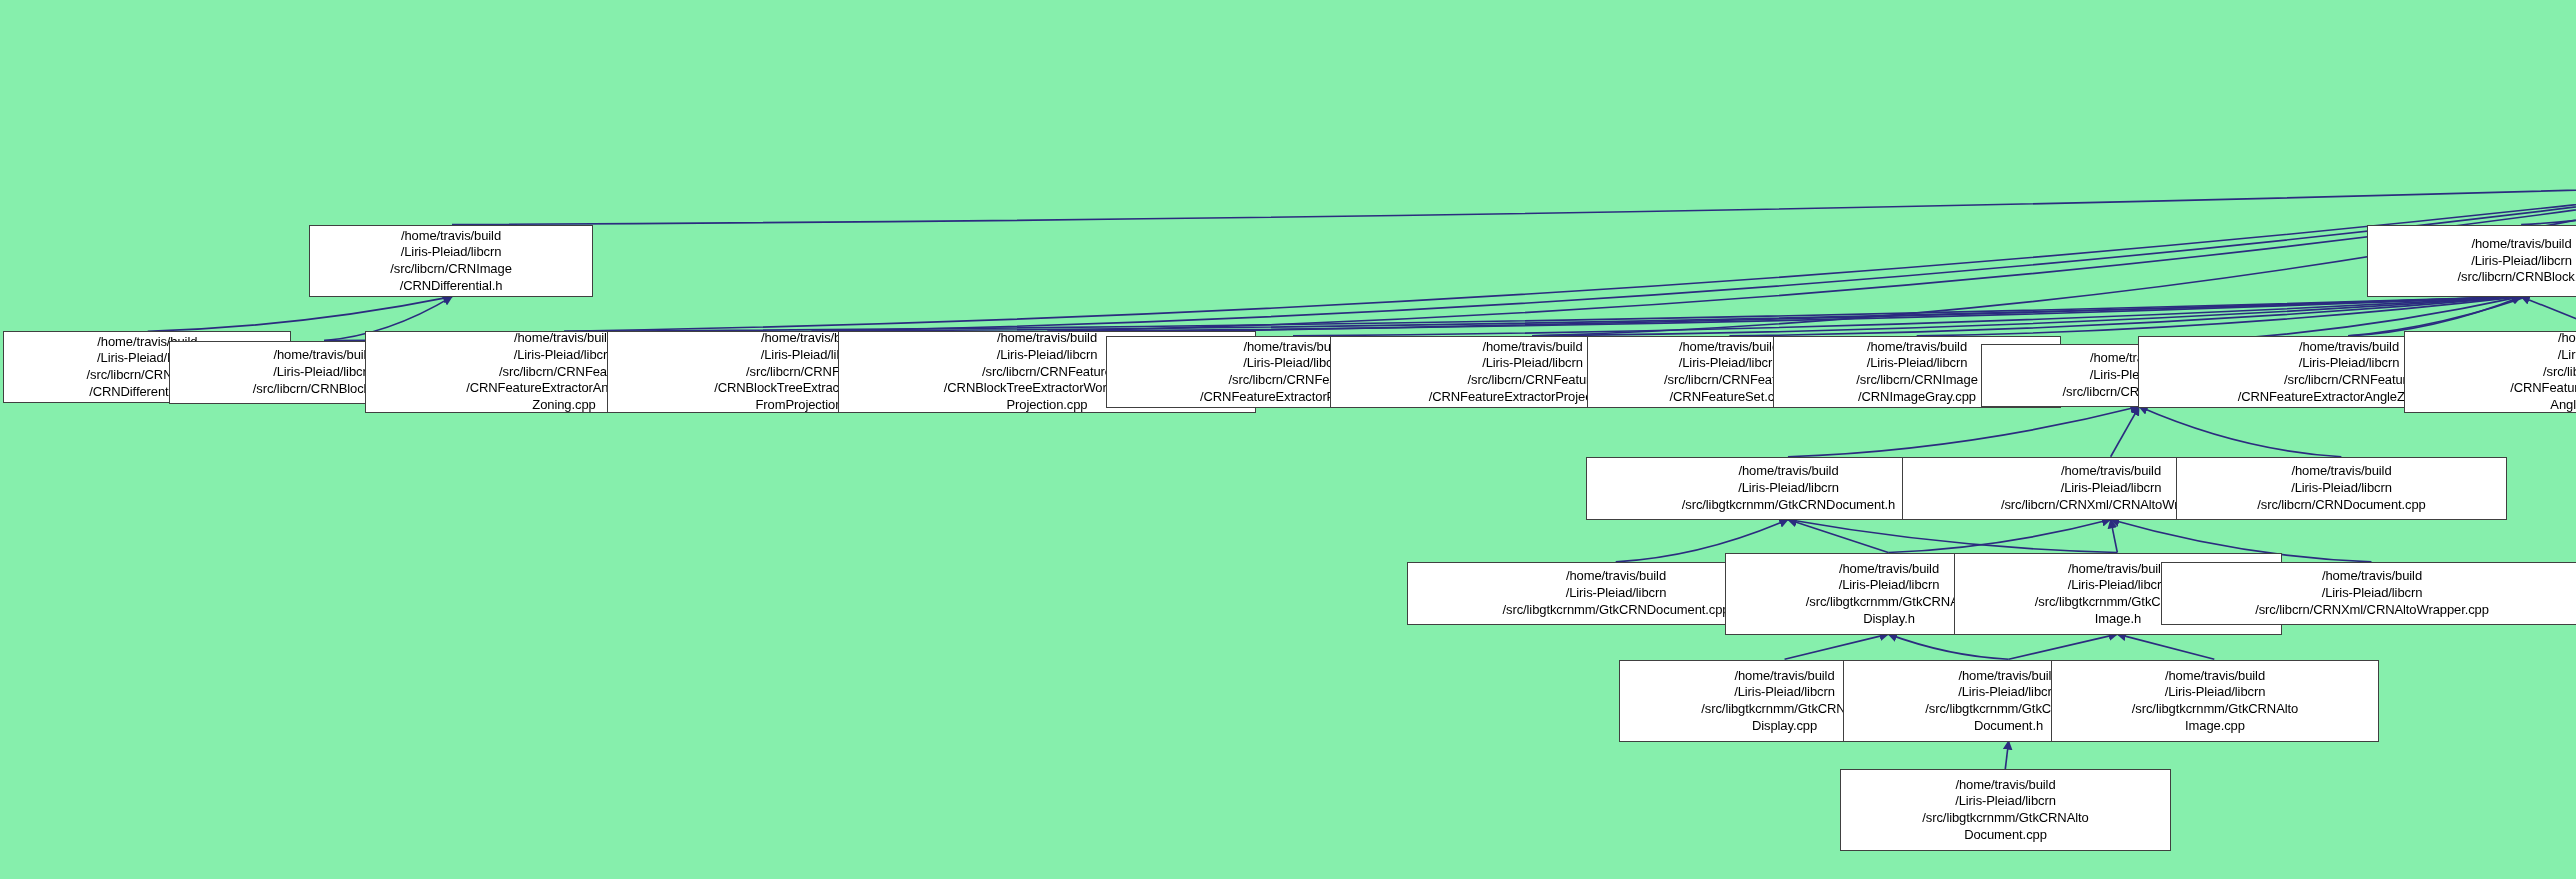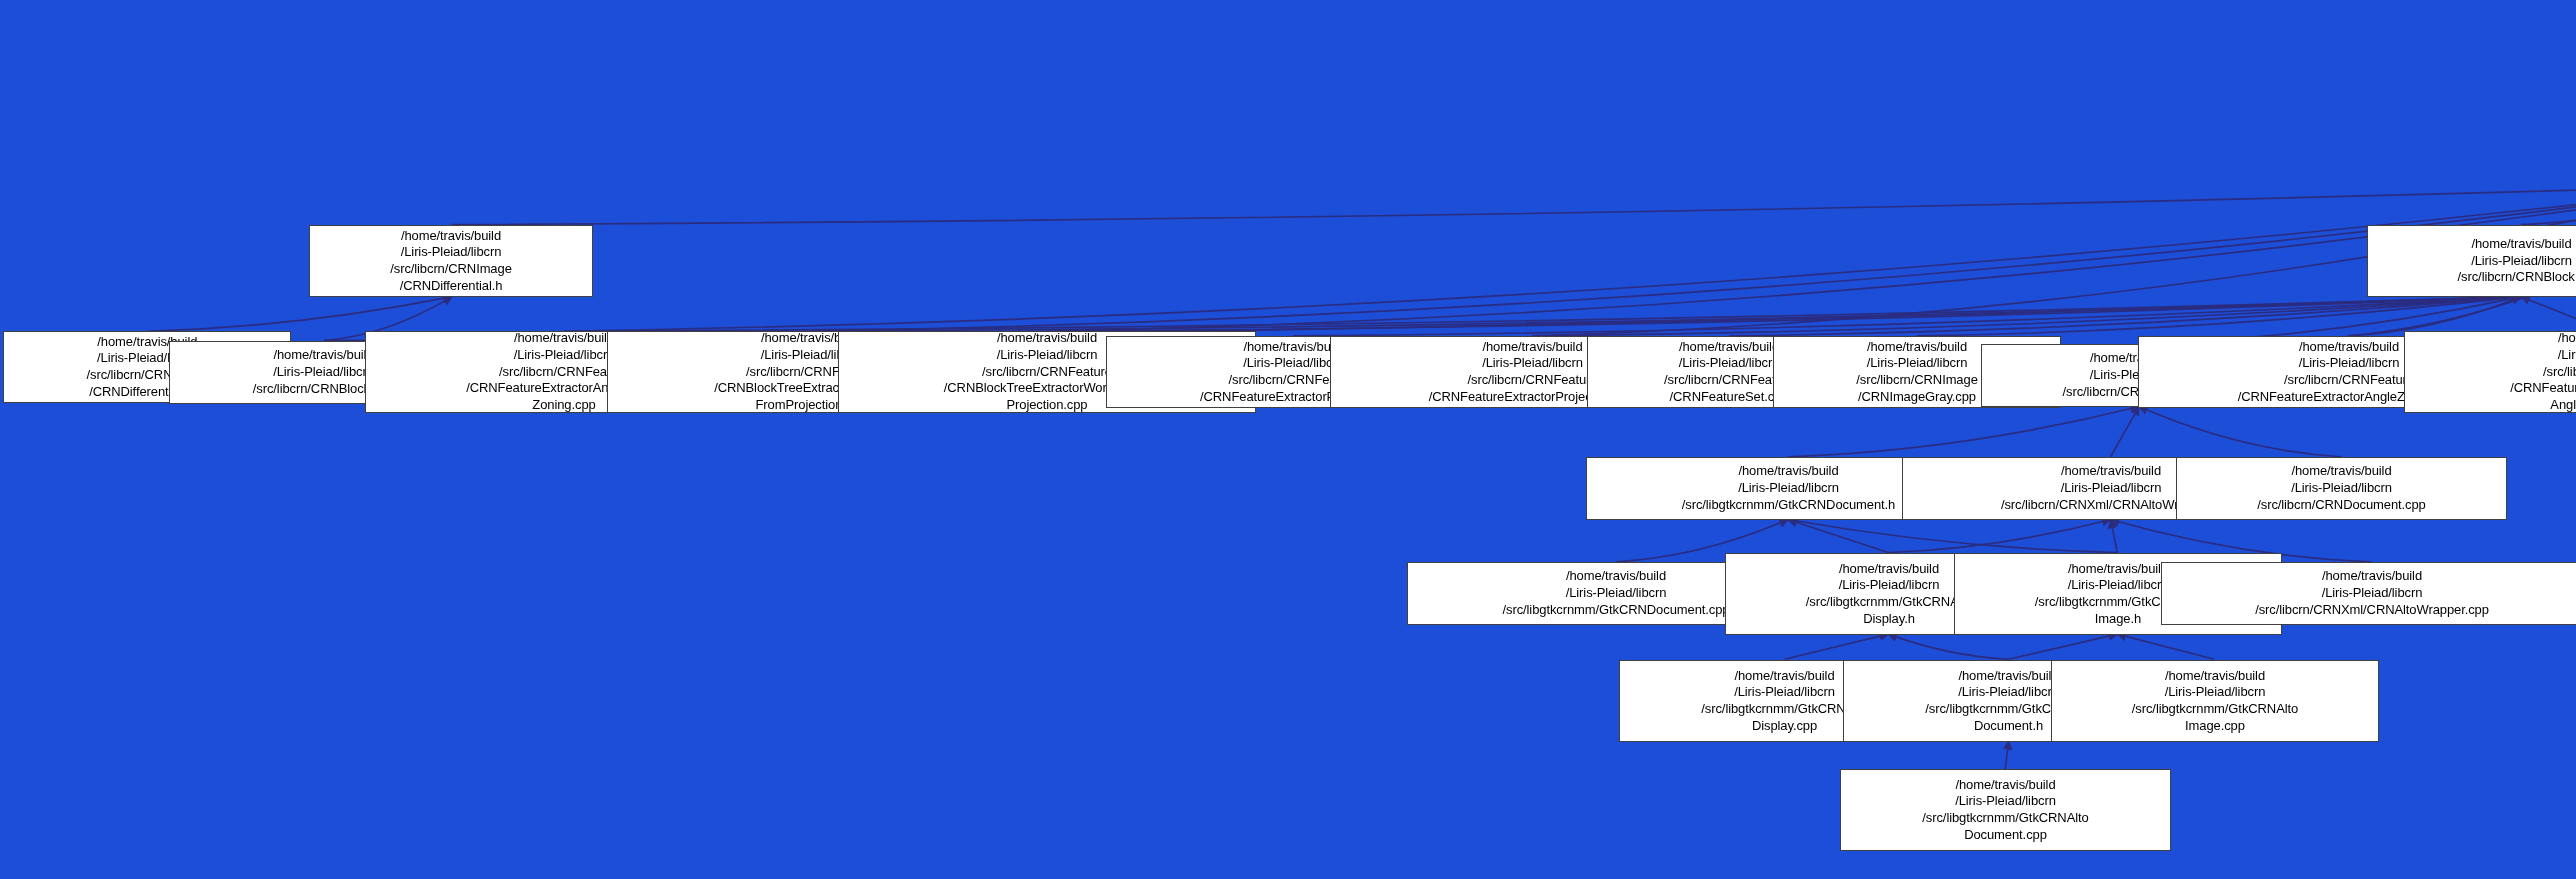--- a/index.html
+++ b/index.html
@@ -4,21 +4,21 @@
 <style>
   html, body {
     margin: 0;
     padding: 0;
     background: #ffffff;
   }
   #graph {
     position: relative;
     width: 2576px;
     height: 879px;
-    background: #1d4ed8;
+    background: #86efac;
     font-family: "Liberation Sans", sans-serif;
     overflow: hidden;
   }
   #edges {
     position: absolute;
     left: 0;
     top: 0;
     width: 2576px;
     height: 879px;
     pointer-events: none;

